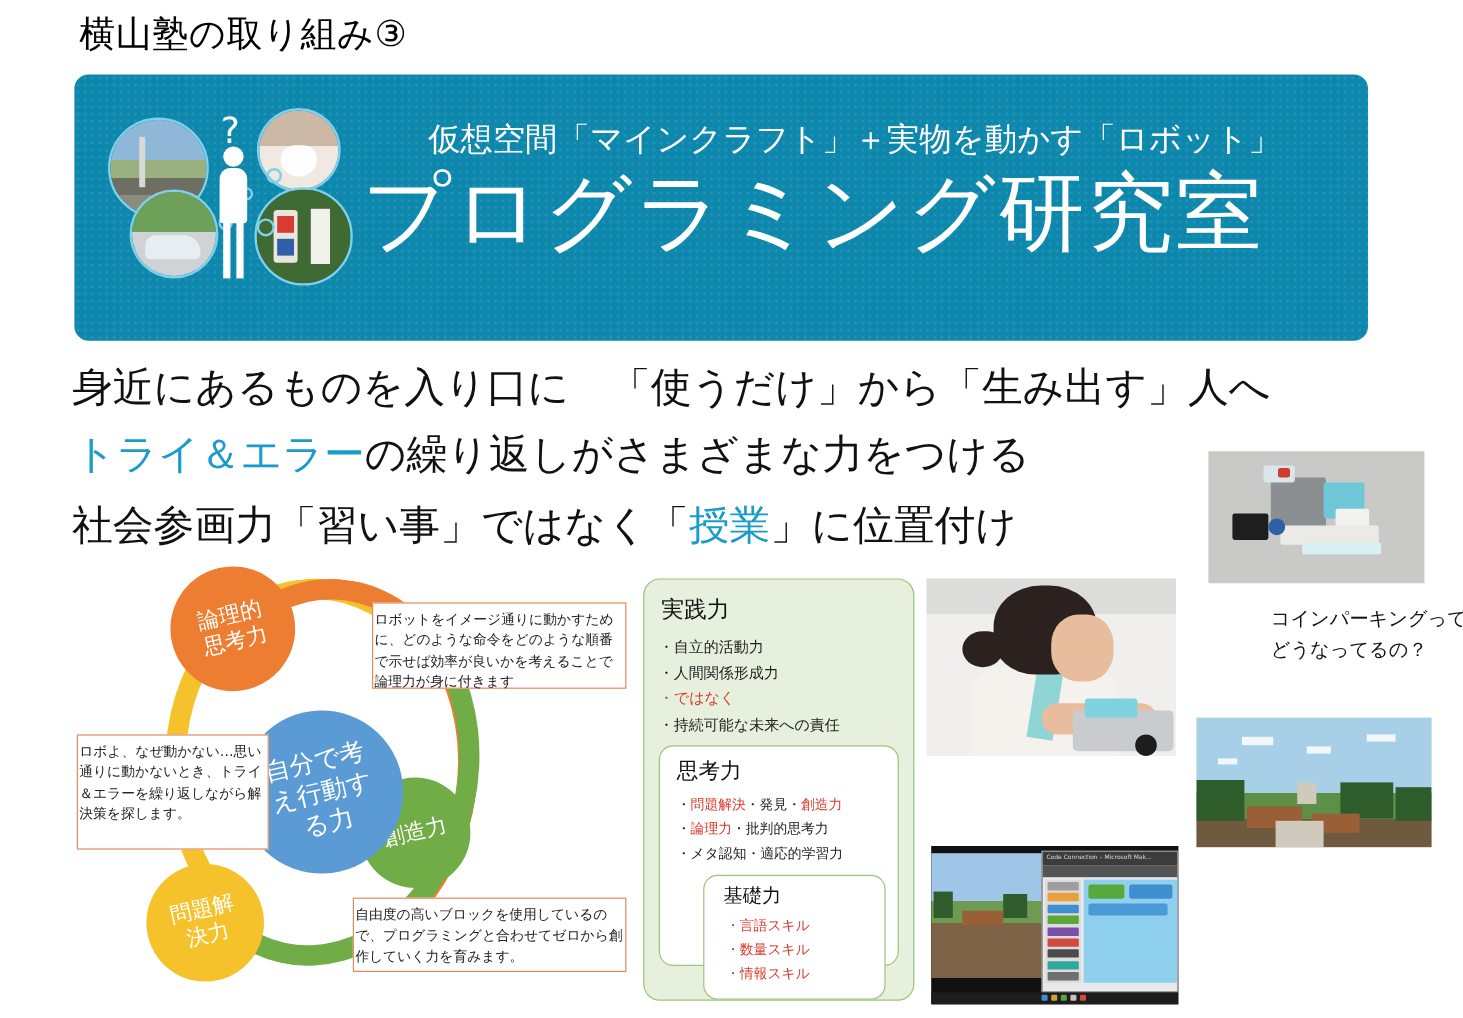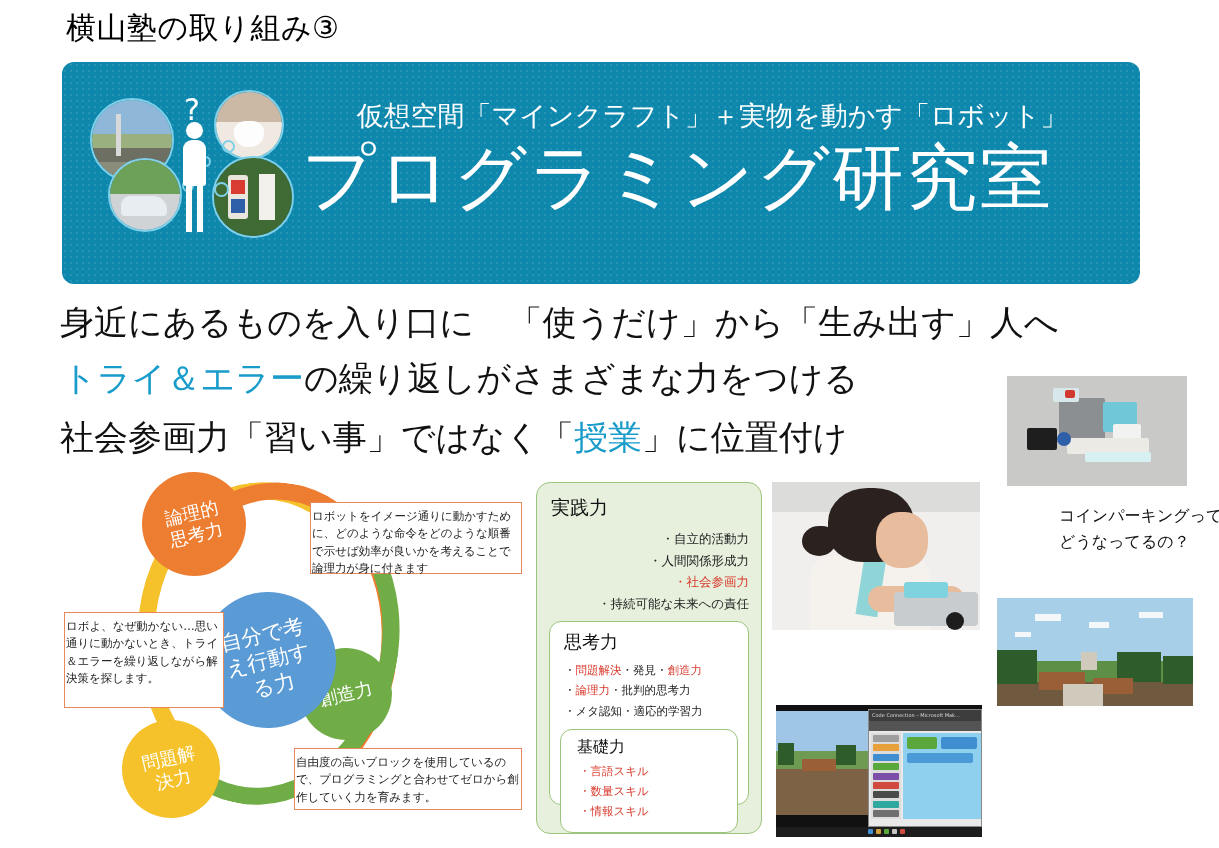--- a/index.html
+++ b/index.html
@@ -92,27 +92,27 @@
   .callout{position:absolute;background:#fff;border:1.5px solid #E8895C;
            font-size:11.5px;line-height:1.5;color:#222;padding:5px 1px;box-sizing:border-box;}
   .co-top{left:250px;top:32px;width:212px;height:72px;}
   .co-left{left:4px;top:142px;width:160px;height:96px;}
   .co-bot{left:234px;top:278px;width:228px;height:62px;}
 
   
   .skills{position:absolute;left:536px;top:482px;width:226px;height:352px;
           background:#E6F0DC;border:1.5px solid #9CC47C;border-radius:14px;box-sizing:border-box;padding:10px 12px;}
   .sk-h1{font-size:19px;color:#111;margin:2px 0 7px 2px;}
-  .sk-li{font-size:12.5px;color:#222;line-height:1.72;white-space:nowrap;text-align:right;}
+  .sk-li{font-size:12.5px;color:#222;line-height:1.72;white-space:nowrap;}
   .sk-li.red{color:#D8392B;}
   .inner{background:#fff;border:1.5px solid #9CC47C;border-radius:12px;box-sizing:border-box;}
   .think{margin-top:7px;padding:8px 10px;height:184px;}
   .sk-h2{font-size:18px;color:#111;margin:0 0 6px 4px;}
   .sk-li2{font-size:11.5px;color:#222;line-height:1.78;margin-left:4px;white-space:nowrap;}
-  .basic{margin-top:8px;padding:7px 10px;height:104px;}
+  .basic{margin-top:8px;padding:7px 10px;height:104px;margin-left:26px;}
   .sk-h3{font-size:16px;color:#111;margin:0 0 4px 6px;}
   .sk-li3{font-size:11.5px;color:#D8392B;line-height:1.72;margin-left:8px;}
   .rtxt{color:#D8392B;}
 
   
   .photo{position:absolute;overflow:hidden;}
   .ph-girl{left:772px;top:482px;width:208px;height:148px;
            background:linear-gradient(#dcdcda 0 20%, #f1efee 20% 100%);}
   .girl-hair{position:absolute;left:56px;top:6px;width:86px;height:74px;background:#2b2220;border-radius:46% 46% 40% 40%;}
   .girl-tail{position:absolute;left:30px;top:44px;width:34px;height:30px;background:#2b2220;border-radius:50% 40% 50% 50%;}
@@ -233,21 +233,21 @@
 
     <div class="callout co-top">ロボットをイメージ通りに動かすために、どのような命令をどのような順番で示せば効率が良いかを考えることで論理力が身に付きます</div>
     <div class="callout co-left">ロボよ、なぜ動かない…思い通りに動かないとき、トライ＆エラーを繰り返しながら解決策を探します。</div>
     <div class="callout co-bot">自由度の高いブロックを使用しているので、プログラミングと合わせてゼロから創作していく力を育みます。</div>
   </div>
 
   <div class="skills">
     <div class="sk-h1">実践力</div>
     <div class="sk-li">・自立的活動力</div>
     <div class="sk-li">・人間関係形成力</div>
-    <div class="sk-li red">・社会参画力</div>
+    <div class="sk-li red">・ではなく</div>
     <div class="sk-li">・持続可能な未来への責任</div>
 
     <div class="inner think">
       <div class="sk-h2">思考力</div>
       <div class="sk-li2">
         <span>・</span><span class="rtxt">問題解決</span><span>・発見・</span><span class="rtxt">創造力</span>
       </div>
       <div class="sk-li2">
         <span>・</span><span class="rtxt">論理力</span><span>・批判的思考力</span>
       </div>

